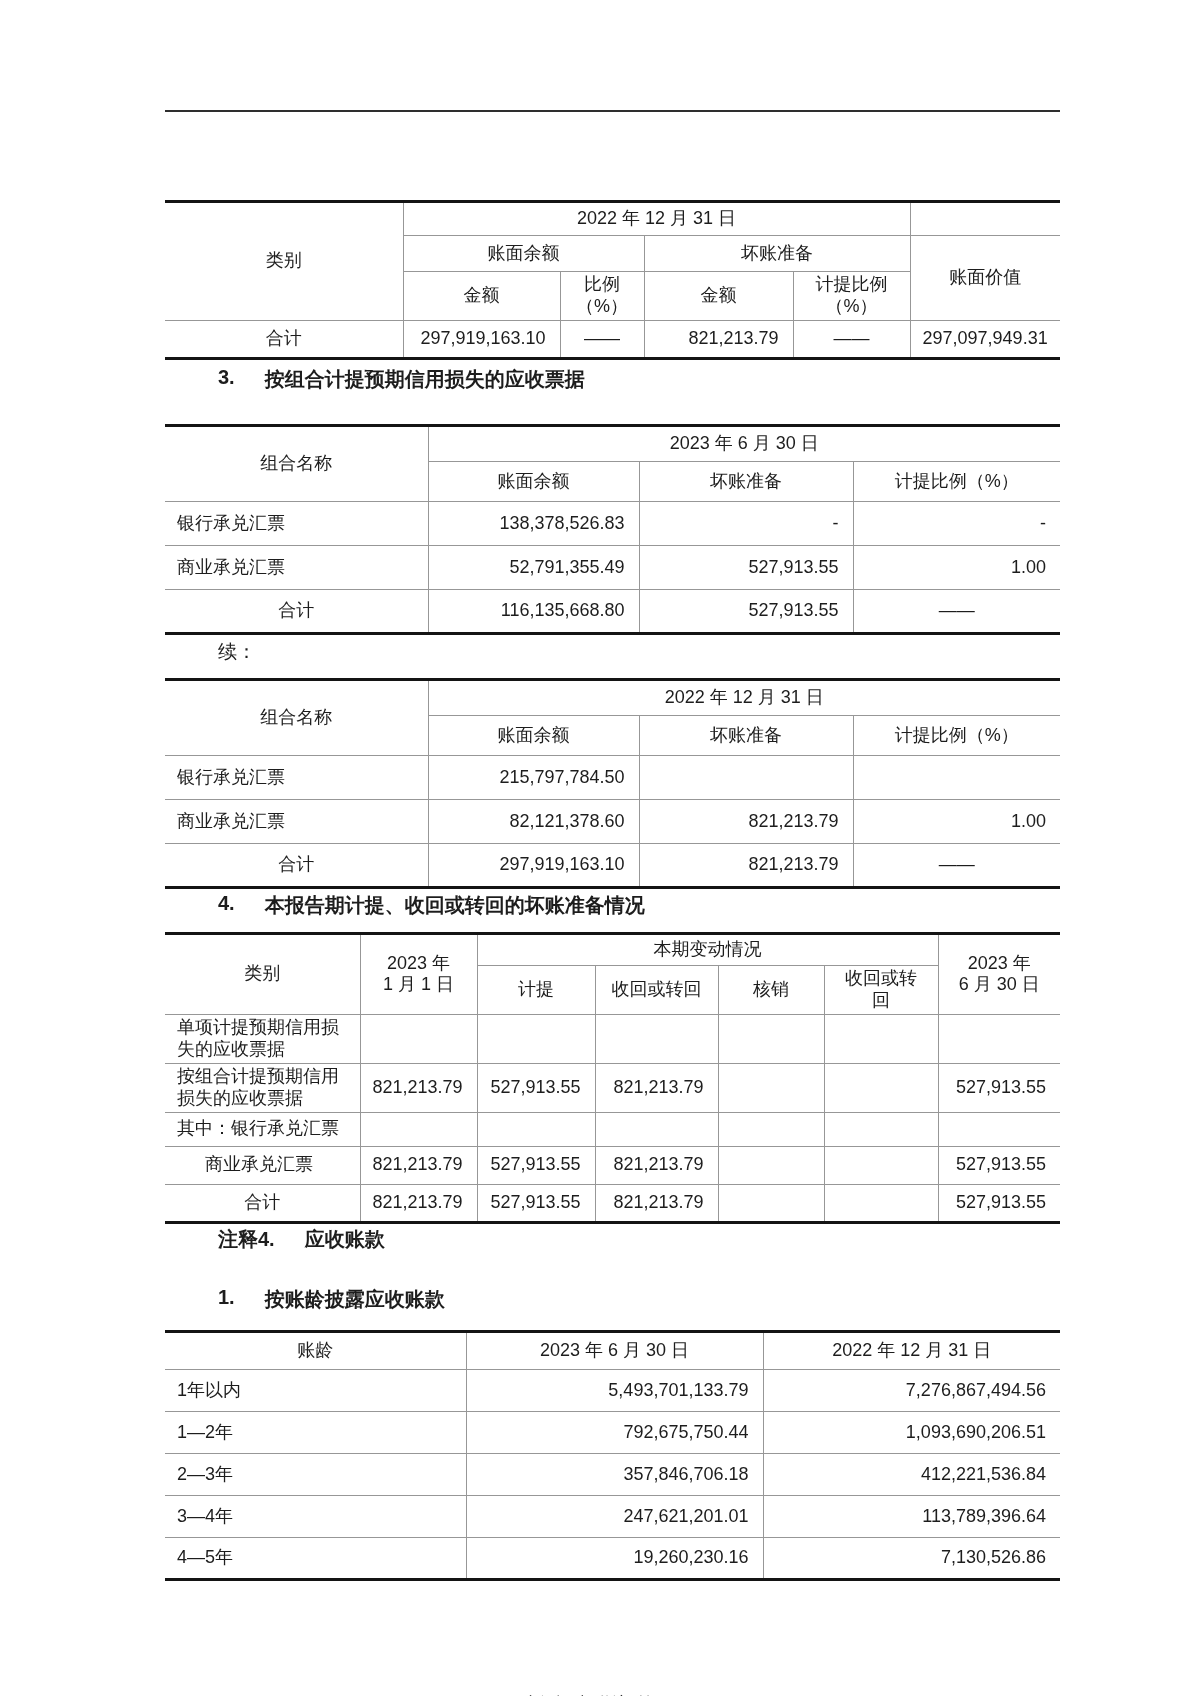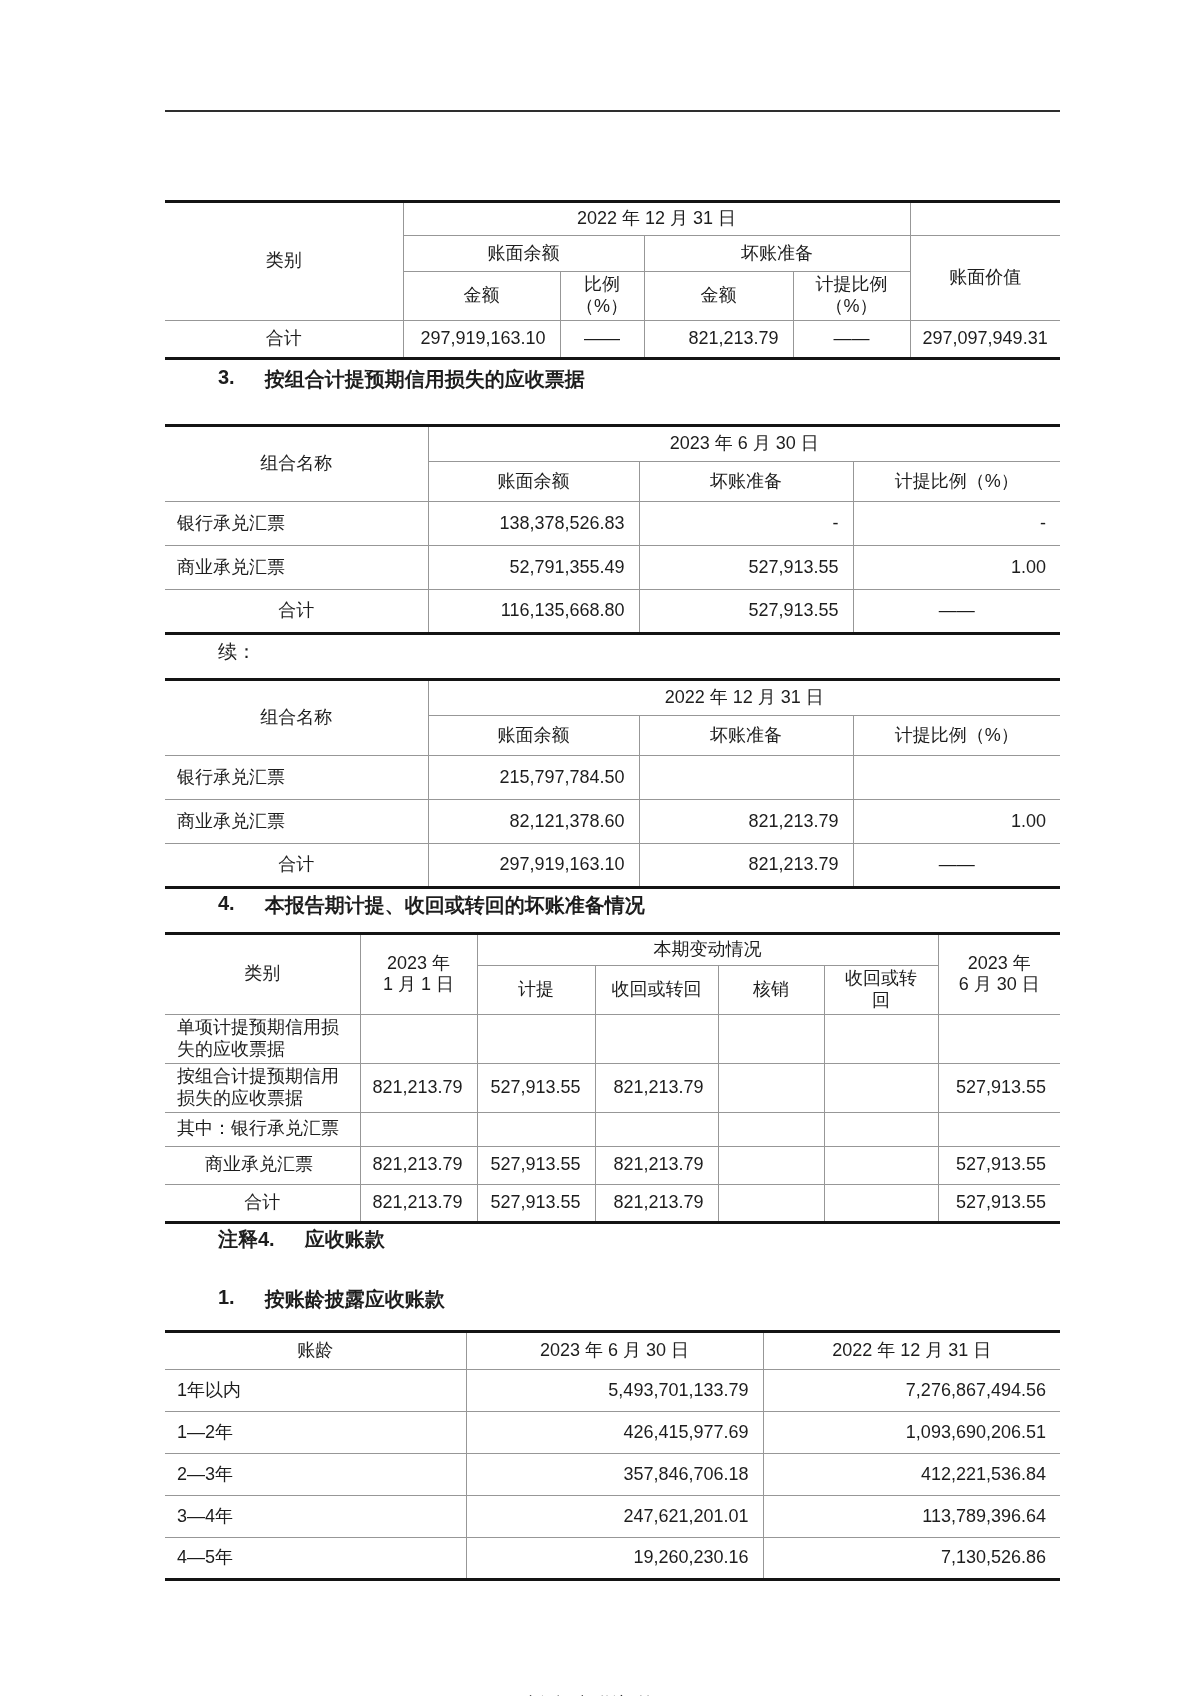--- a/index.html
+++ b/index.html
@@ -254,21 +254,21 @@
       <th class="c">2023 年 6 月 30 日</th>
       <th class="c">2022 年 12 月 31 日</th>
     </tr>
     <tr style="height:42px;">
       <td class="l">1年以内</td>
       <td class="r">5,493,701,133.79</td>
       <td class="r">7,276,867,494.56</td>
     </tr>
     <tr style="height:42px;">
       <td class="l">1—2年</td>
-      <td class="r">426,415,977.69</td>
+      <td class="r">792,675,750.44</td>
       <td class="r">1,093,690,206.51</td>
     </tr>
     <tr style="height:42px;">
       <td class="l">2—3年</td>
       <td class="r">357,846,706.18</td>
       <td class="r">412,221,536.84</td>
     </tr>
     <tr style="height:42px;">
       <td class="l">3—4年</td>
       <td class="r">247,621,201.01</td>

